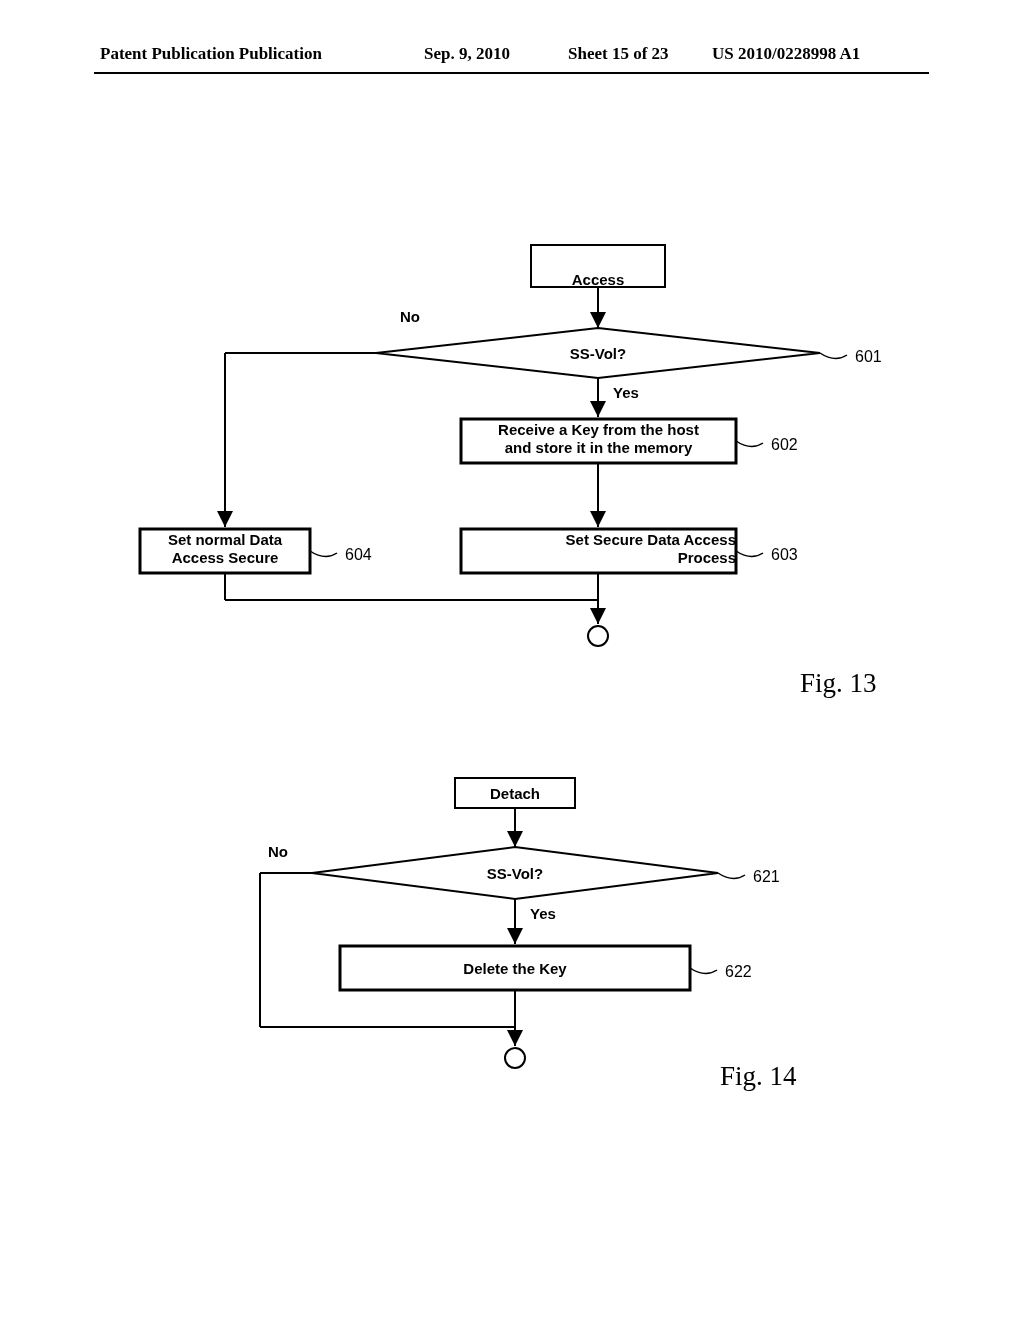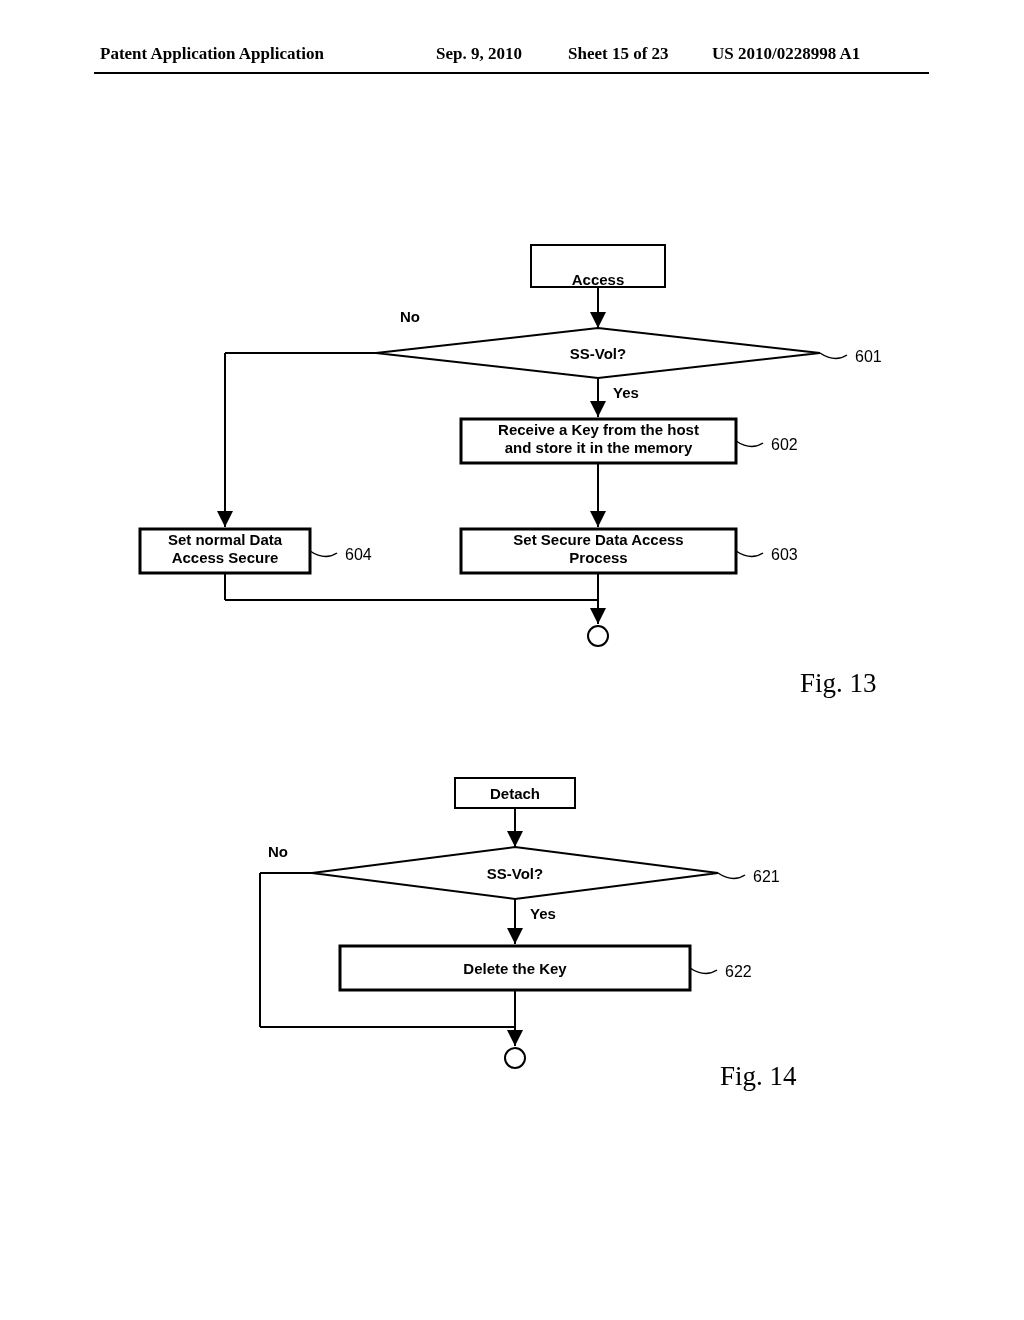--- a/index.html
+++ b/index.html
@@ -19,21 +19,21 @@
     width: 1024px;
     font-size: 17px;
     font-weight: bold;
   }
   .page-header .left {
     position: absolute;
     left: 100px;
   }
   .page-header .center {
     position: absolute;
-    left: 436px;
+    left: 424px;
   }
   .page-header .center2 {
     position: absolute;
     left: 568px;
   }
   .page-header .right {
     position: absolute;
     left: 712px;
   }
   .header-rule {
@@ -60,21 +60,21 @@
   .ref-num {
     font-family: Arial, Helvetica, sans-serif;
     font-weight: 400;
     font-size: 16px;
   }
 </style>
 </head>
 <body>
 
 <div class="page-header">
-  <span class="left">Patent Application Application</span>
+  <span class="left">Patent Publication Publication</span>
   <span class="center">Sep. 9, 2010</span>
   <span class="center2">Sheet 15 of 23</span>
   <span class="right">US 2010/0228998 A1</span>
 </div>
 <div class="header-rule"></div>
 
 <svg style="left:0; top:0;" width="1024" height="750">
   <defs>
     <marker id="arrow" markerWidth="12" markerHeight="12" refX="10" refY="6" orient="auto">
       <path d="M2,2 L10,6 L2,10 Z" fill="#000"></path>
@@ -102,21 +102,21 @@
   <rect x="461" y="419" width="275" height="44" fill="none" stroke="#000" stroke-width="3"></rect>
   <foreignObject x="461" y="421" width="275" height="42">
     <div xmlns="http://www.w3.org/1999/xhtml" class="box-label" style="white-space:pre-line; line-height:1.2;text-align:center;">Receive a Key from the host
 and store it in the memory</div>
   </foreignObject>
 
   <line x1="598" y1="463" x2="598" y2="527" stroke="#000" stroke-width="2" marker-end="url(#arrow)"></line>
 
   <rect x="461" y="529" width="275" height="44" fill="none" stroke="#000" stroke-width="3"></rect>
   <foreignObject x="461" y="531" width="275" height="42">
-    <div xmlns="http://www.w3.org/1999/xhtml" class="box-label" style="white-space:pre-line; line-height:1.2;">Set Secure Data Access
+    <div xmlns="http://www.w3.org/1999/xhtml" class="box-label" style="white-space:pre-line; line-height:1.2;text-align:right;">Set Secure Data Access
 Process</div>
   </foreignObject>
 
   <rect x="140" y="529" width="170" height="44" fill="none" stroke="#000" stroke-width="3"></rect>
   <foreignObject x="140" y="531" width="170" height="42">
     <div xmlns="http://www.w3.org/1999/xhtml" class="box-label" style="white-space:pre-line; line-height:1.2;">Set normal Data
 Access Secure</div>
   </foreignObject>
 
   <path d="M820,353 Q835,363 847,355" fill="none" stroke="#000" stroke-width="1.5"></path>

